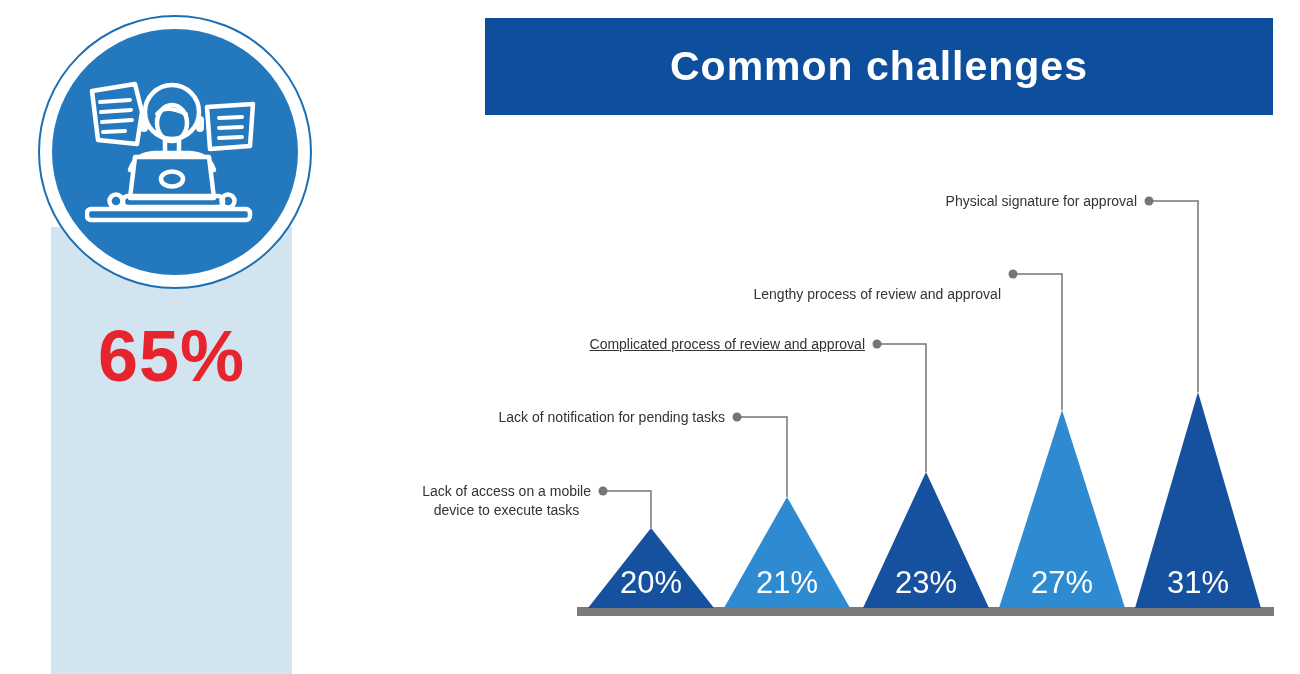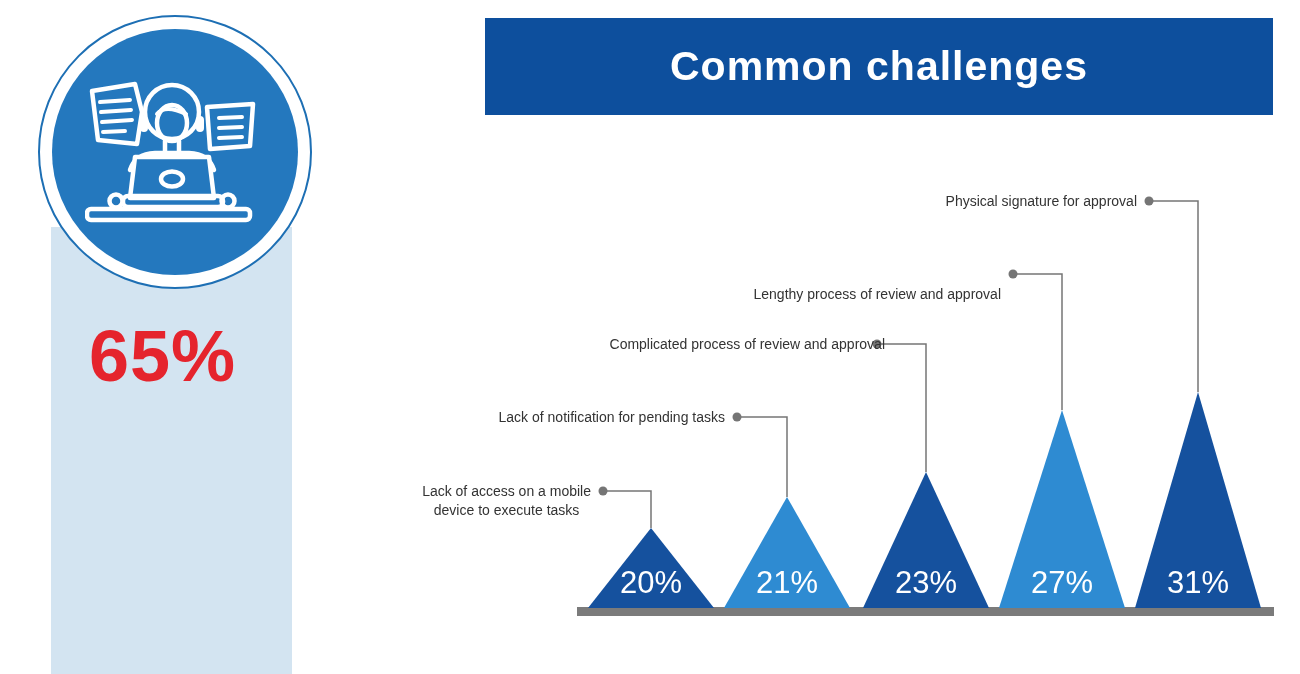--- a/index.html
+++ b/index.html
@@ -34,21 +34,21 @@
     border-radius: 50%;
     background: #2478be;
   }
   .icon-svg {
     position: absolute;
     left: 85px; top: 78px;
     width: 180px; height: 148px;
   }
   .stat-value {
     position: absolute;
-    left: 42px; top: 320px;
+    left: 51px; top: 320px;
     width: 241px;
     text-align: center;
     font-size: 72px;
     font-weight: bold;
     line-height: 72px;
     color: #e5242d;
     letter-spacing: 1px;
   }
   .stat-desc {
     position: absolute;
@@ -163,18 +163,18 @@
       <text x="1062" y="593" text-anchor="middle" class="pct-text" fill="#ffffff">27%</text>
       <polyline points="1149,201 1198,201 1198,392" fill="none" stroke="#757575" stroke-width="1.5"></polyline>
       <circle cx="1149" cy="201" r="4.5" fill="#757575"></circle>
       <polygon points="1135,608 1198,392 1261,608" fill="#15519e"></polygon>
       <text x="1198" y="593" text-anchor="middle" class="pct-text" fill="#ffffff">31%</text>
     </svg>
   <div id="labels">
       <div class="challenge-label" style="right: 709px; top: 482px; color: rgb(51, 51, 51); text-align: center;">Lack of access on a mobile
 device to execute tasks</div>
       <div class="challenge-label" style="right: 575px; top: 408px; color: rgb(51, 51, 51); text-align: right;">Lack of notification for pending tasks</div>
-      <div class="challenge-label" style="right: 415px; top: 335px; color: rgb(51, 51, 51);">Complicated process of review and approval</div>
+      <div class="challenge-label" style="right: 435px; top: 335px; color: rgb(51, 51, 51); text-decoration: underline;">Complicated process of review and approval</div>
       <div class="challenge-label" style="right: 299px; top: 265px; color: rgb(51, 51, 51); margin-top: 20px;">Lengthy process of review and approval</div>
       <div class="challenge-label" style="right: 163px; top: 192px; color: rgb(51, 51, 51);">Physical signature for approval</div>
     </div>
 
 </div>
 
 </body></html>

